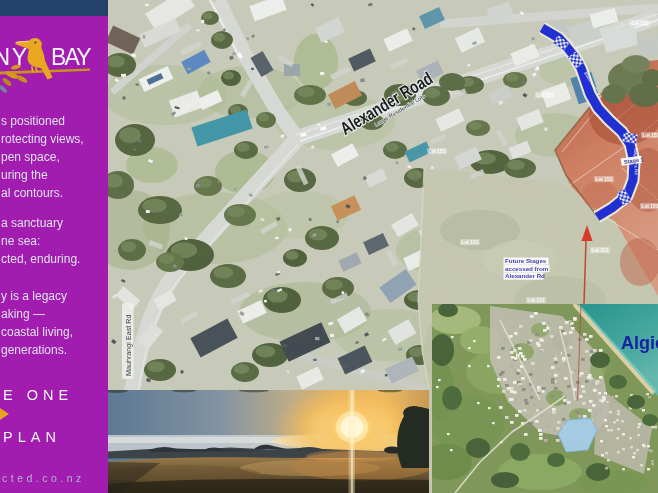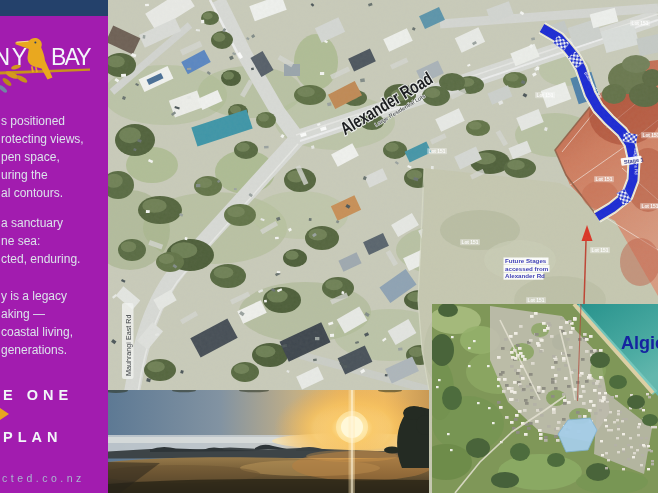--- a/index.html
+++ b/index.html
@@ -2,21 +2,21 @@
 <html><head>
 <meta charset="utf-8">
 <style>
 html,body{margin:0;padding:0}
 .page{position:relative;width:658px;height:493px;overflow:hidden;font-family:"Liberation Sans",sans-serif;background:#24416b}
 .aerial{position:absolute;left:108px;top:0;width:550px;height:493px}
 .sunset{position:absolute;left:108px;top:390px;width:321px;height:103px}
 .inset{position:absolute;left:432px;top:304px;width:226px;height:189px}
 .sidebar{position:absolute;left:0;top:16px;width:108px;height:486px;background:#a21caf;color:#dde3ec;overflow:hidden}
 .sb-body{position:absolute;left:1px;width:120px;font-size:12px;line-height:18px;color:#dce2eb}
-.hd{position:absolute;left:3px;color:#f2f5f9;font-size:14.5px;letter-spacing:5px;font-weight:bold}
+.hd{position:absolute;left:3px;color:#f2f5f9;font-size:14.5px;letter-spacing:5px;font-weight:normal}
 .url{position:absolute;left:2px;top:456px;color:#a9b7cf;font-size:10.5px;letter-spacing:3.5px}
 </style>
 </head>
 <body>
 <div class="page">
 
 <svg class="aerial" viewBox="108 0 550 493" preserveAspectRatio="none">
       <defs>
 <pattern id="chk" width="5" height="5" patternUnits="userSpaceOnUse">
           <rect width="5" height="5" fill="#f2f4f6"></rect>

